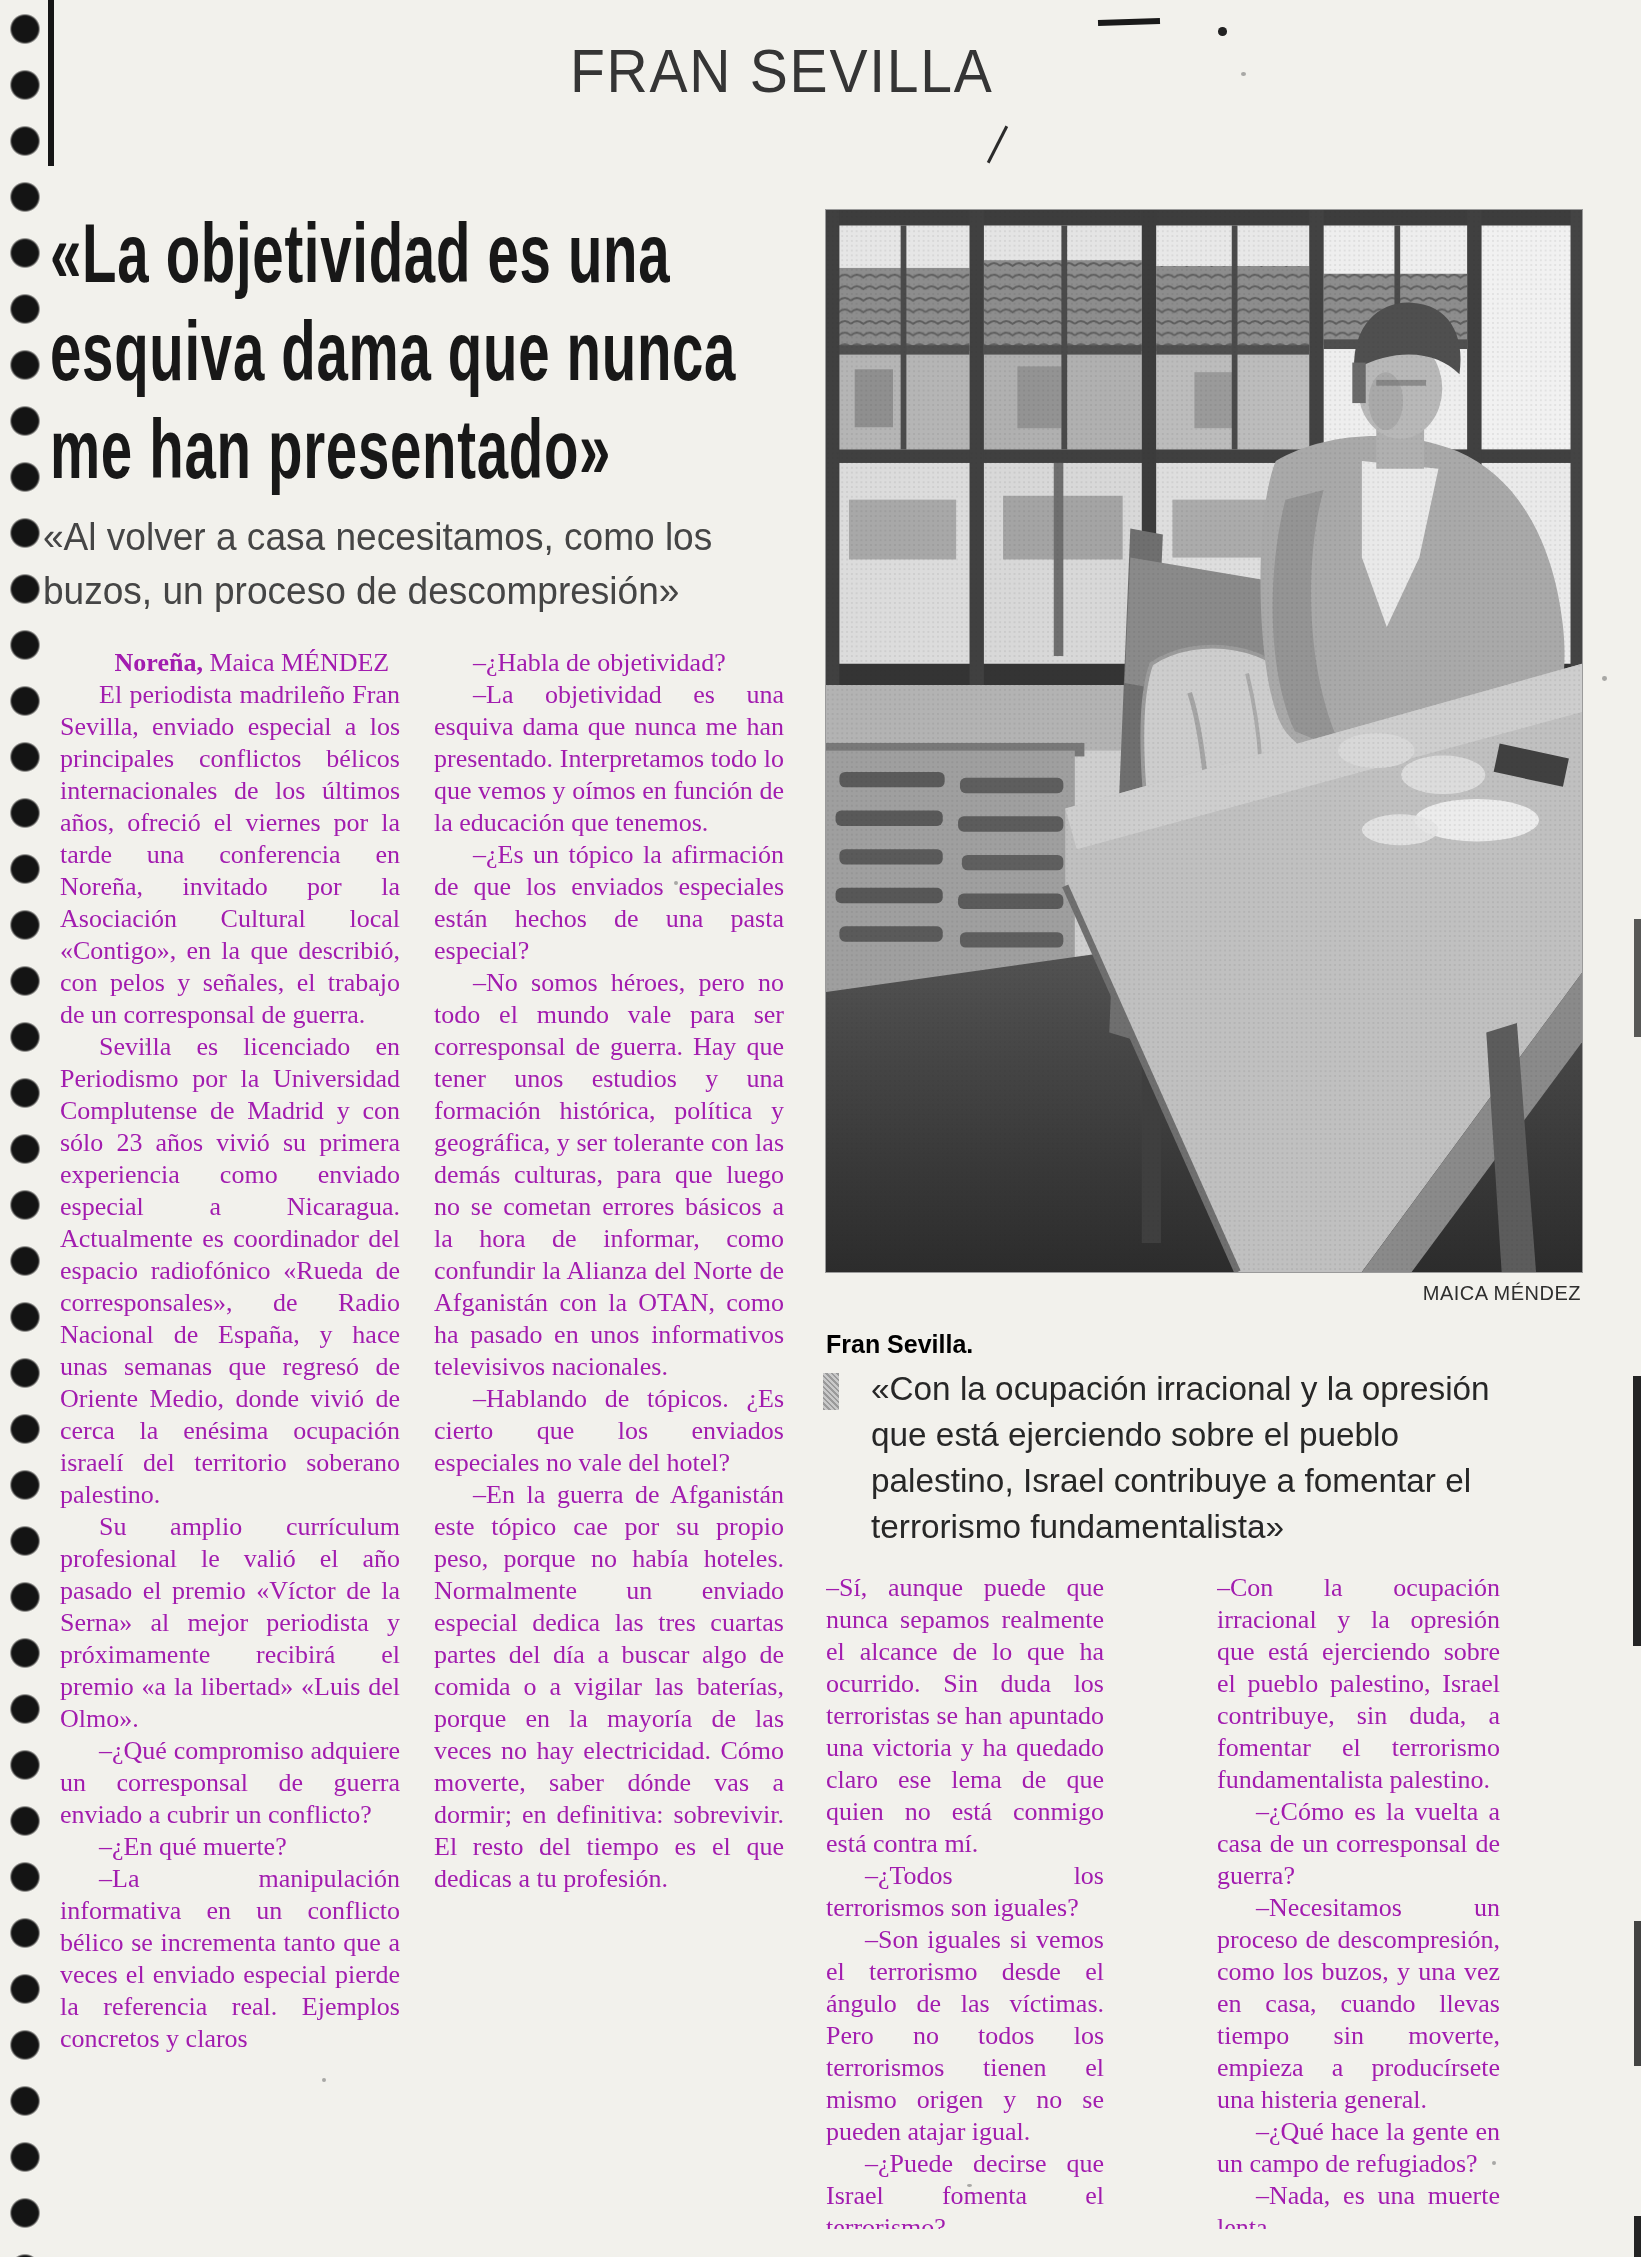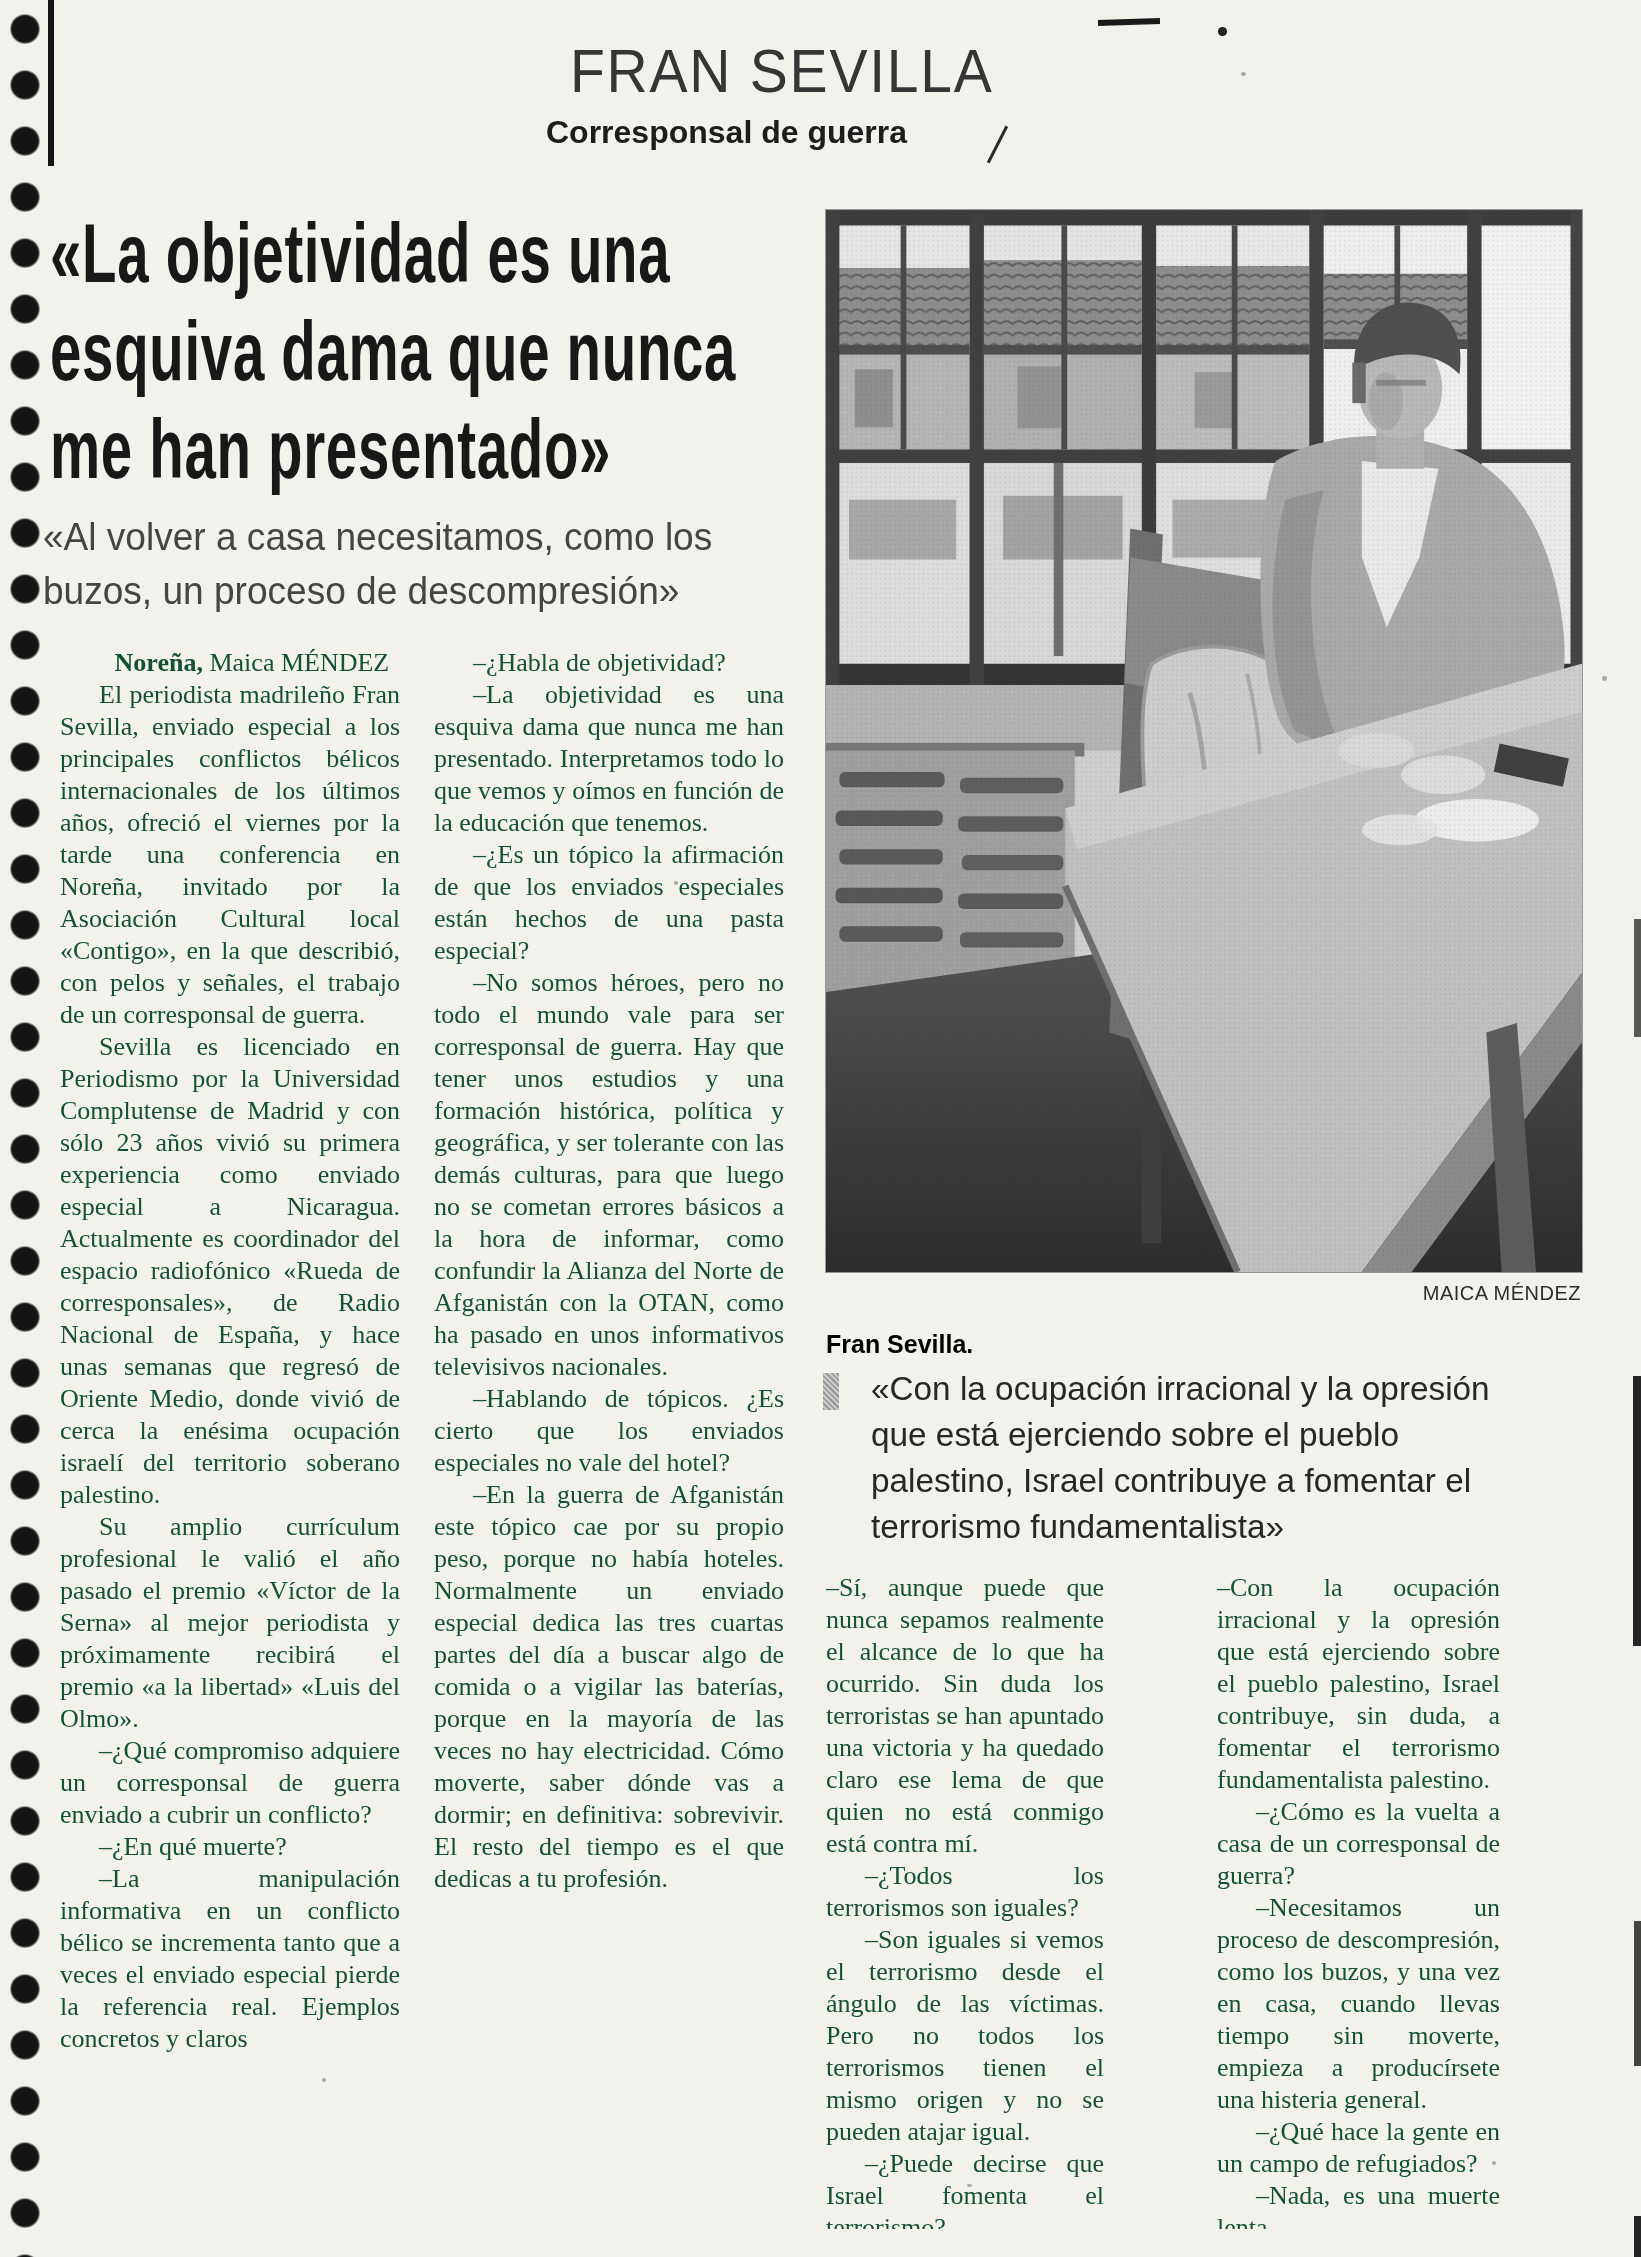--- a/index.html
+++ b/index.html
@@ -40,21 +40,21 @@
     line-height:98px;color:#181818;letter-spacing:1px;
     transform:scaleX(.68);transform-origin:left top;white-space:nowrap;
   }
   .subhead{
     position:absolute;left:43px;top:510px;width:792px;
     font-family:"Liberation Sans", sans-serif;font-weight:400;font-size:39px;
     line-height:54px;color:#454545;transform:scaleX(.95);transform-origin:left top;white-space:nowrap;
   }
 
   
-  .col{position:absolute;font-size:26px;line-height:32px;text-align:justify;color:#14532d;overflow:hidden;}
+  .col{position:absolute;font-size:26px;line-height:32px;text-align:justify;color:#a21caf;overflow:hidden;}
   .col p{margin:0;text-indent:1.5em;}
   .col p.cont{text-indent:0;}
   .col p.q{font-weight:400;}
   .col-1{left:60px;top:647px;width:340px;height:1545px;}
   .col-2{left:434px;top:647px;width:350px;height:1545px;}
   .col-3{left:826px;top:1572px;width:278px;height:657px;}
   .col-4{left:1205px;top:1572px;width:283px;height:657px;margin-left:12px;}
   .dateline{text-indent:2.1em !important;}
   .dateline b{font-weight:700;}
 
@@ -97,21 +97,20 @@
 <div class="speck" style="left:674px;top:881px;width:3.9px;height:3.9px;"></div>
 <div class="speck" style="left:1602px;top:676px;width:4.8px;height:4.8px;"></div>
 <div class="speck" style="left:409px;top:238px;width:2.9px;height:2.9px;"></div>
 <div class="speck" style="left:322px;top:2078px;width:3.9px;height:3.9px;"></div>
 <div class="speck" style="left:967px;top:2184px;width:4.8px;height:2.9px;"></div>
 <div class="speck" style="left:1492px;top:2161px;width:3.9px;height:3.9px;"></div>
 <div class="speck" style="left:145px;top:1043px;width:2.9px;height:2.9px;"></div>
 
 <div class="masthead">
   <div class="masthead-name">FRAN SEVILLA</div>
-  <div class="masthead-role">Corresponsal de guerra</div>
 </div>
 
 <div class="headline">
   <div>«La objetividad es una</div>
   <div>esquiva dama que nunca</div>
   <div>me han presentado»</div>
 </div>
 
 <div class="subhead">
   <div>«Al volver a casa necesitamos, como los</div>

